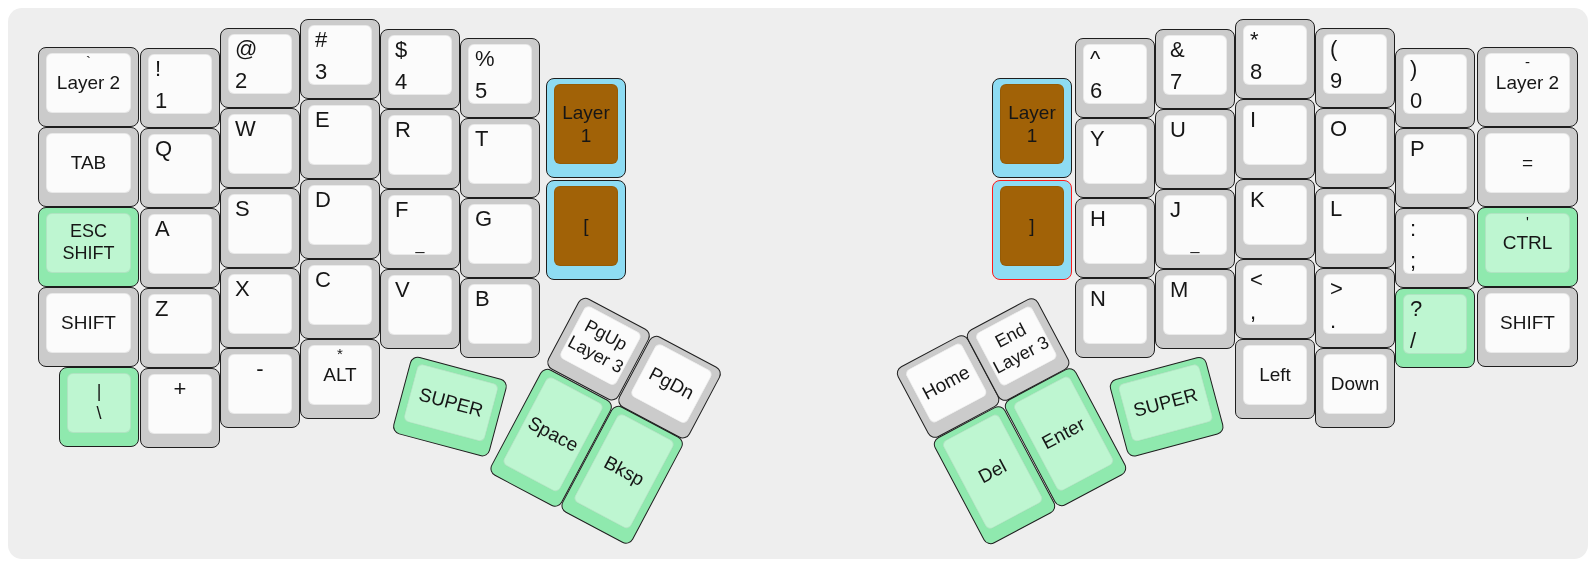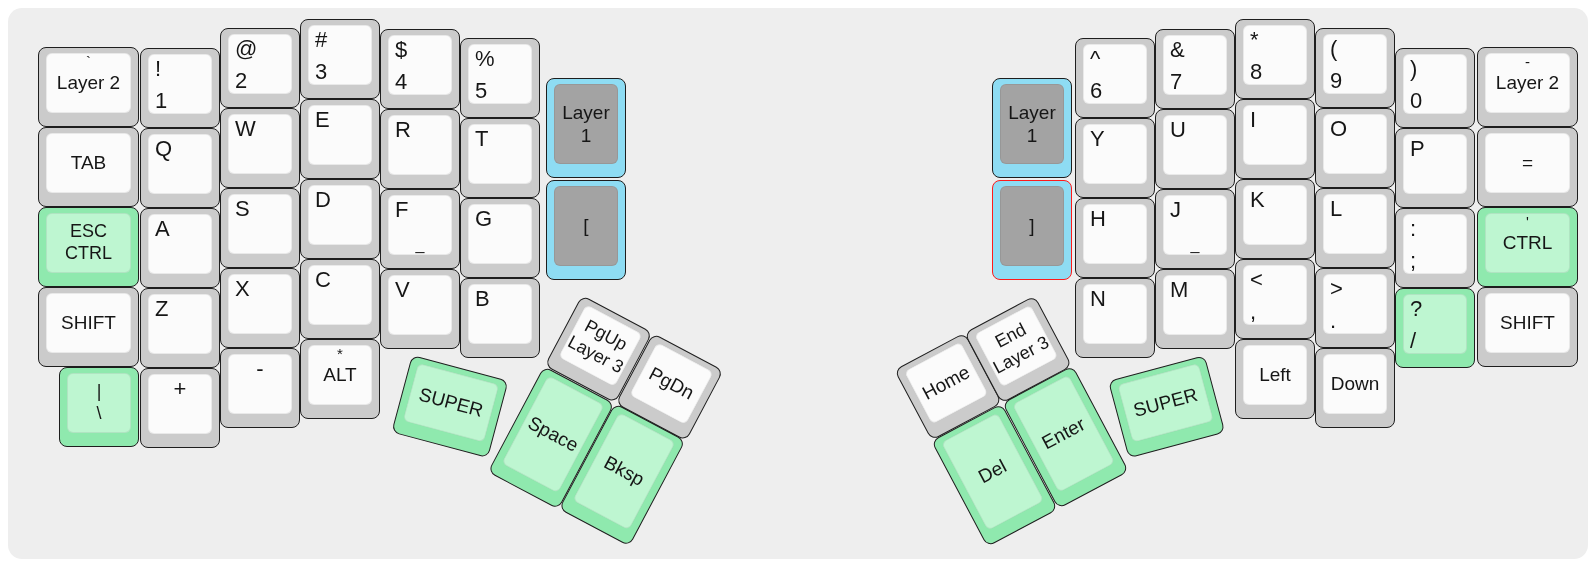--- a/index.html
+++ b/index.html
@@ -9,21 +9,21 @@
        transform-origin:0 0;color:#161616;}
   .key.white{background:#cbcbcb;}
   .key.green{background:#8fe9ae;}
   .key.blue{background:#8edcf3;}
   .key.alert{border-color:#ff1a1a;}
   .cap{position:absolute;left:7px;right:7px;top:5px;bottom:13px;border-radius:6px;
        display:flex;align-items:center;justify-content:center;text-align:center;
        border:1px solid rgba(0,0,0,0.07);}
   .white .cap{background:#fbfbfb;}
   .green .cap{background:#bef6d1;}
-  .blue .cap{background:#a3a3a3;}
+  .blue .cap{background:#a16207;}
   .l-c{font-size:19px;line-height:1.22;white-space:pre-line;}
   .l-c.two{font-size:18px;}
   .l-tl{position:absolute;top:2px;left:6px;font-size:22px;line-height:1.05;}
   .l-bl{position:absolute;bottom:1px;left:6px;font-size:22px;line-height:1.05;}
   .l-tc{position:absolute;top:0;left:0;right:0;text-align:center;font-size:15px;line-height:1.1;}
   .l-tc.big{font-size:22px;top:2px;}
   .l-bc{position:absolute;bottom:1px;left:0;right:0;text-align:center;font-size:16px;line-height:1;}
 </style>
 </head>
 <body>
@@ -36,21 +36,21 @@
       </div>
     </div>
     <div class="key white" style="left: 30px; top: 119px; width: 101px; height: 80px; padding-left: 7px;">
       <div class="cap">
         <span class="l-c">TAB</span>
       </div>
     </div>
     <div class="key green" style="left: 30px; top: 199px; width: 101px; height: 80px;">
       <div class="cap">
         <span class="l-c two">ESC
-CTRL</span>
+SHIFT</span>
       </div>
     </div>
     <div class="key white" style="left: 30px; top: 279px; width: 101px; height: 80px;">
       <div class="cap">
         <span class="l-c">SHIFT</span>
       </div>
     </div>
     <div class="key green" style="left: 51px; top: 359px; width: 80px; height: 80px;">
       <div class="cap">
         <span class="l-c two">|
@@ -288,21 +288,21 @@
       <div class="cap">
         <span class="l-tl">K</span>
       </div>
     </div>
     <div class="key white" style="left: 1227px; top: 251px; width: 80px; height: 80px;">
       <div class="cap">
         <span class="l-tl">&lt;</span>
         <span class="l-bl">,</span>
       </div>
     </div>
-    <div class="key white" style="left: 1227px; top: 331px; width: 80px; height: 80px;">
+    <div class="key white" style="left: 1227px; top: 331px; width: 80px; height: 80px; border-radius: 7px;">
       <div class="cap">
         <span class="l-c">Left</span>
       </div>
     </div>
     <div class="key white" style="left: 1307px; top: 20px; width: 80px; height: 80px;">
       <div class="cap">
         <span class="l-tl">(</span>
         <span class="l-bl">9</span>
       </div>
     </div>

